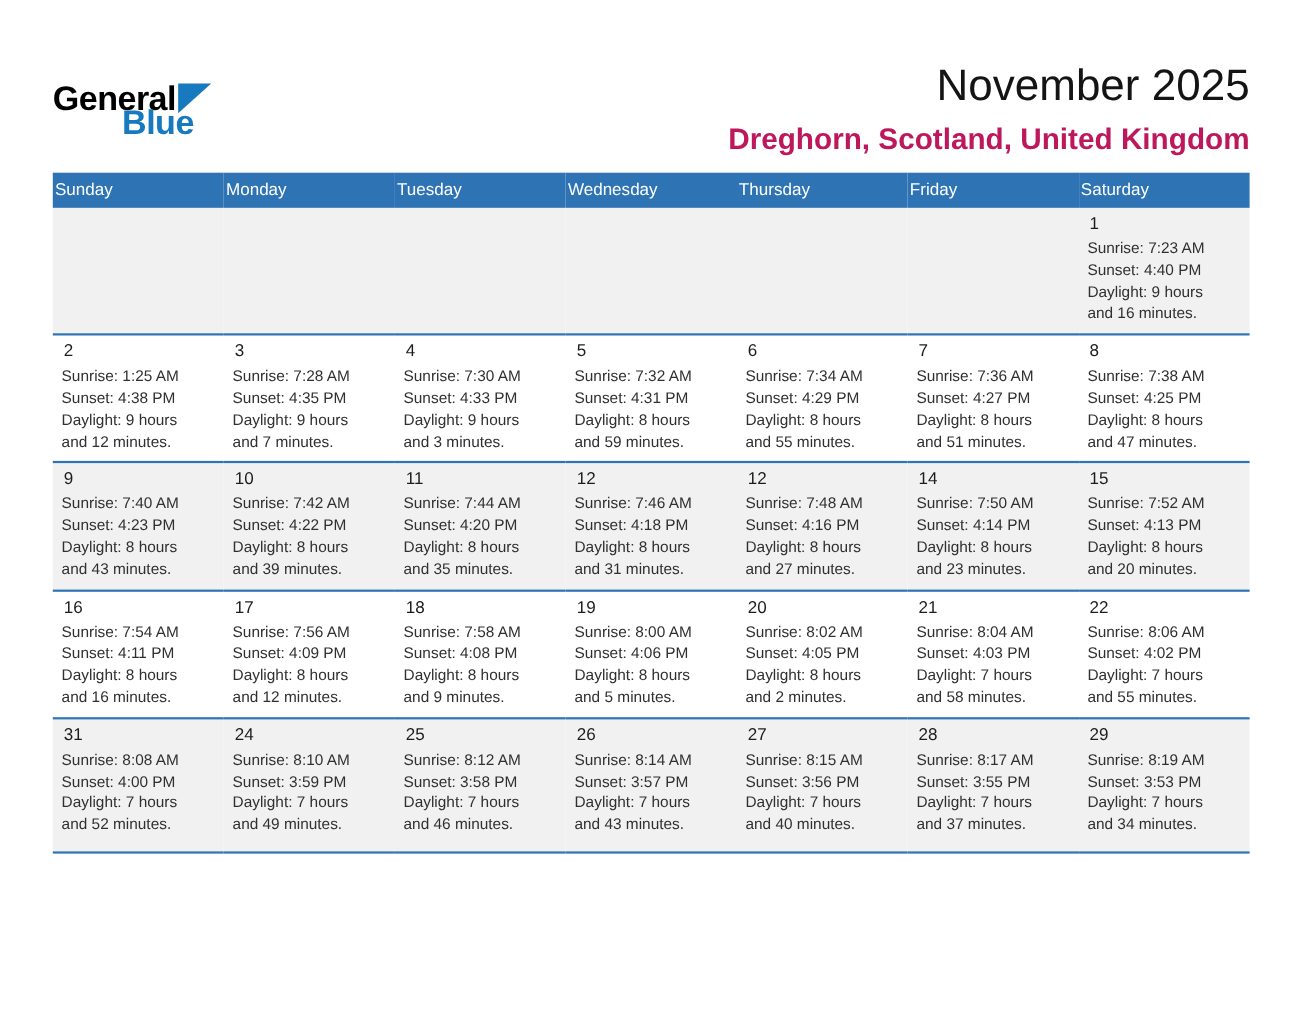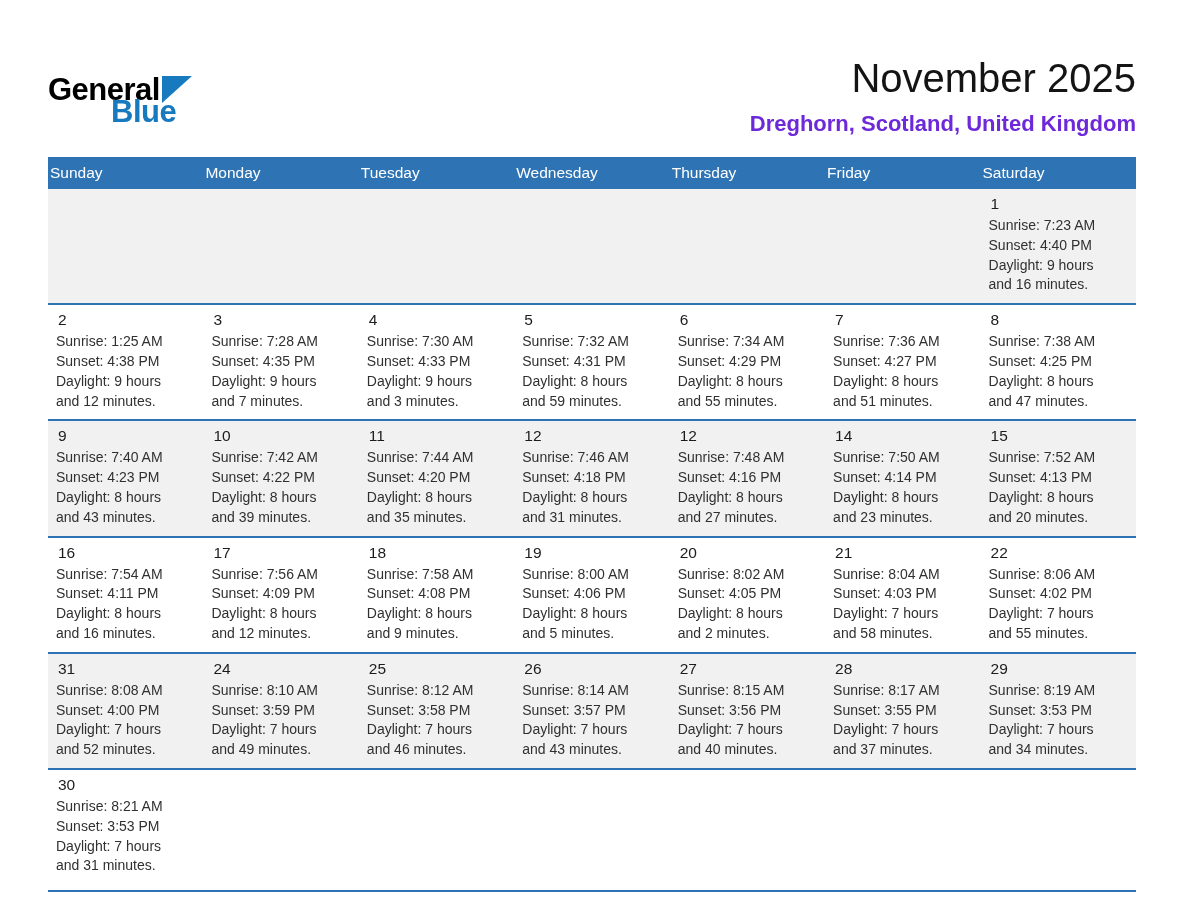--- a/index.html
+++ b/index.html
@@ -20,21 +20,21 @@
   .logo-triangle {
     width: 0; height: 0;
     border-top: 27px solid var(--logo-blue, #1779BE);
     border-right: 30px solid transparent;
     margin-left: 2px; margin-top: 2px;
   }
   .logo-blue { display: block; font-size: 31px; font-weight: 600; color: var(--logo-blue, #1779BE); margin: -9px 0 0 63px; letter-spacing: -0.5px; }
 
   .title-block { position: absolute; right: 52px; top: 56px; text-align: right; margin-left: 23px; }
   .month-title { font-size: 40px; font-weight: 400; color: #141414; line-height: 1.1; }
-  .subtitle { font-size: 22px; font-weight: 700; color: #6d28d9; margin-top: 11px; }
+  .subtitle { font-size: 27px; font-weight: 700; color: #be185d; margin-top: 11px; }
 
   
   table.cal {
     position: absolute; left: 48px; top: 157px;
     width: 1088px;
     border-collapse: collapse; table-layout: fixed;
     border-bottom: 2px solid var(--header-blue, #2E74B5);
   }
   thead th {
     background: var(--header-blue, #2E74B5);
@@ -294,31 +294,16 @@
             <div class="dayline">and 37 minutes.</div>
           </td>
           <td>
             <div class="daynum">29</div>
             <div class="dayline">Sunrise: 8:19 AM</div>
             <div class="dayline">Sunset: 3:53 PM</div>
             <div class="dayline">Daylight: 7 hours</div>
             <div class="dayline">and 34 minutes.</div>
           </td>
         </tr>
-        <tr>
-          <td>
-            <div class="daynum">30</div>
-            <div class="dayline">Sunrise: 8:21 AM</div>
-            <div class="dayline">Sunset: 3:53 PM</div>
-            <div class="dayline">Daylight: 7 hours</div>
-            <div class="dayline">and 31 minutes.</div>
-          </td>
-          <td></td>
-          <td></td>
-          <td></td>
-          <td></td>
-          <td></td>
-          <td></td>
-        </tr>
       </tbody>
   </table>
 
 </div>
 
 </body></html>

